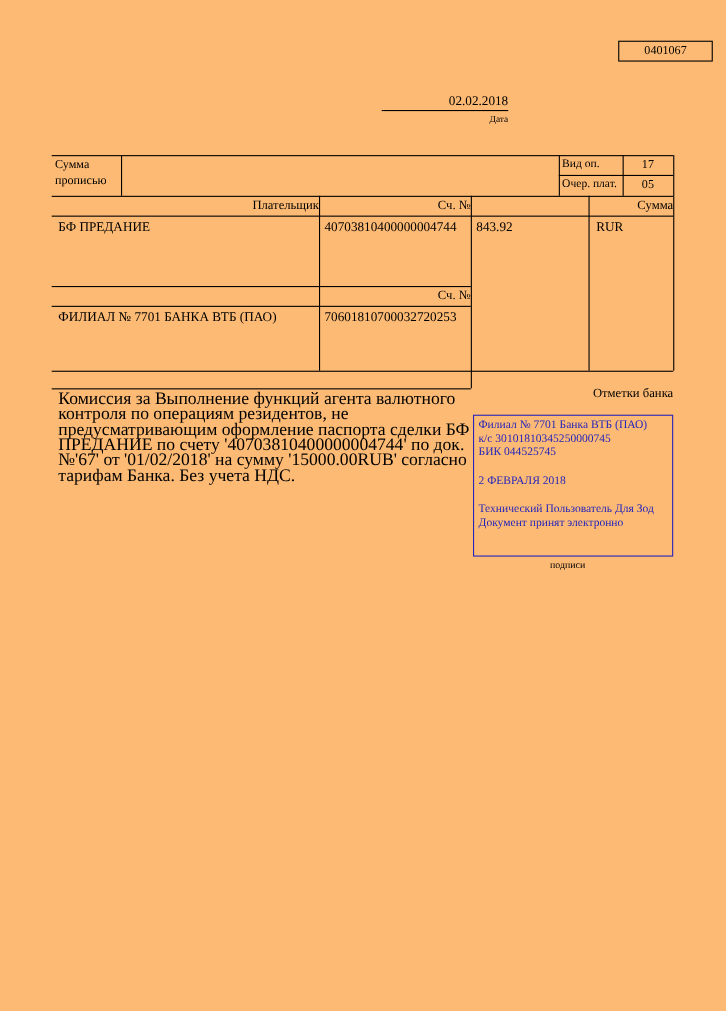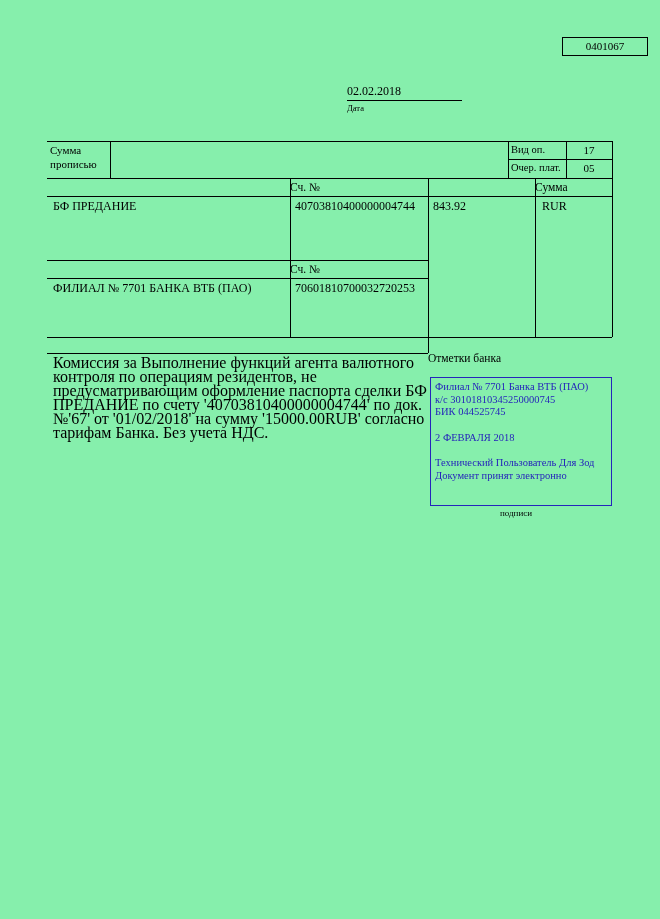--- a/index.html
+++ b/index.html
@@ -1,29 +1,29 @@
 <!DOCTYPE html>
 <html><head>
 <meta charset="utf-8">
 <style>
   html,body{margin:0;padding:0;background:#e8e8e8;}
   .page{
     position:relative;
     width:660px;height:919px;
-    background:#86efac;
+    background:#fdba74;
     font-family:"Liberation Serif", serif;
     color:#000;
     overflow:hidden;
   }
   .abs{position:absolute;}
   .hl{position:absolute;height:1px;background:#000;}
   .vl{position:absolute;width:1px;background:#000;}
   .t115{font-size:11.5px;}
   .t12{font-size:12px;}
-  .center{text-align:left;}
+  .center{text-align:right;}
   .bold{font-weight:bold;}
   .formcode{
     left:562px;top:37px;width:84px;height:17px;
     border:1px solid #000;
     font-size:11px;line-height:17px;text-align:center;
   }
   .title{left:55px;top:82px;font-size:12.5px;}
   .dateval{left:347px;top:84px;width:115px;font-size:12px;}
   .dateline{left:347px;top:100px;width:115px;}
   .datelabel{left:347px;top:103px;width:115px;font-size:8.5px;font-family:Liberation Serif, serif;}
@@ -76,20 +76,21 @@
 
   <div class="abs amount-words-label">
     <div>Сумма</div>
     <div>прописью</div>
   </div>
   <div class="abs oplabel" style="top:144px">Вид оп.</div>
   <div class="abs opval" style="top:144px">17</div>
   <div class="abs oplabel" style="top:162px">Очер. плат.</div>
   <div class="abs opval" style="top:162px">05</div>
 
+  <div class="abs t115 center" style="left:47px;top:181px;width:243px">Плательщик</div>
   <div class="abs t115 center" style="left:290px;top:181px;width:138px">Сч. №</div>
   <div class="abs t115 center" style="left:535px;top:181px;width:77px">Сумма</div>
 
   <div class="abs t12" style="left:53px;top:199px">БФ ПРЕДАНИЕ</div>
   <div class="abs t12" style="left:295px;top:199px">40703810400000004744</div>
   <div class="abs t12" style="left:433px;top:199px">843.92</div>
   <div class="abs t12" style="left:542px;top:199px">RUR</div>
 
   <div class="abs t115 center" style="left:290px;top:263px;width:138px">Сч. №</div>
 

